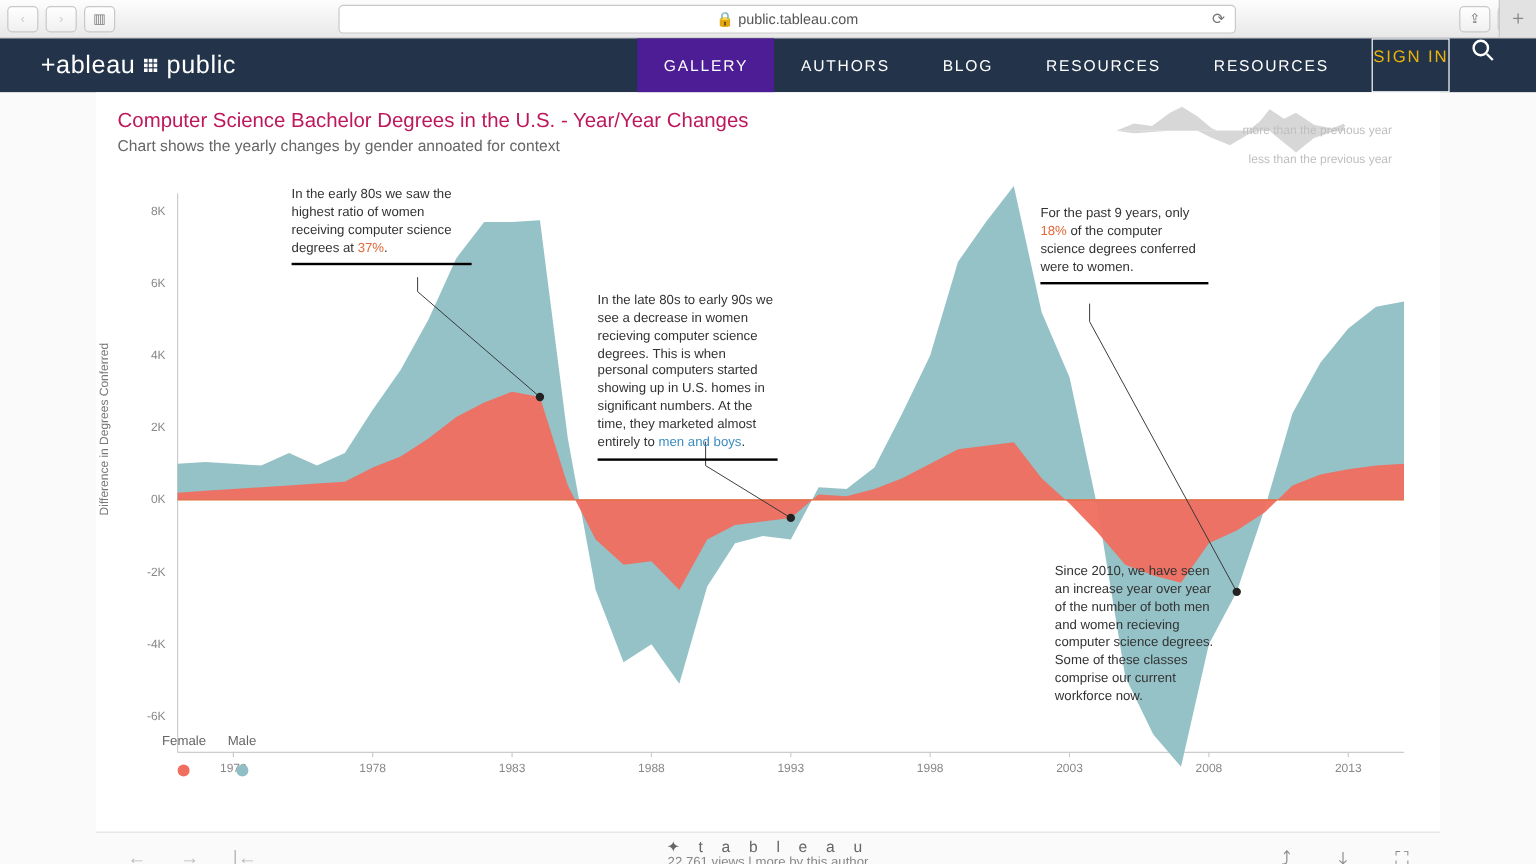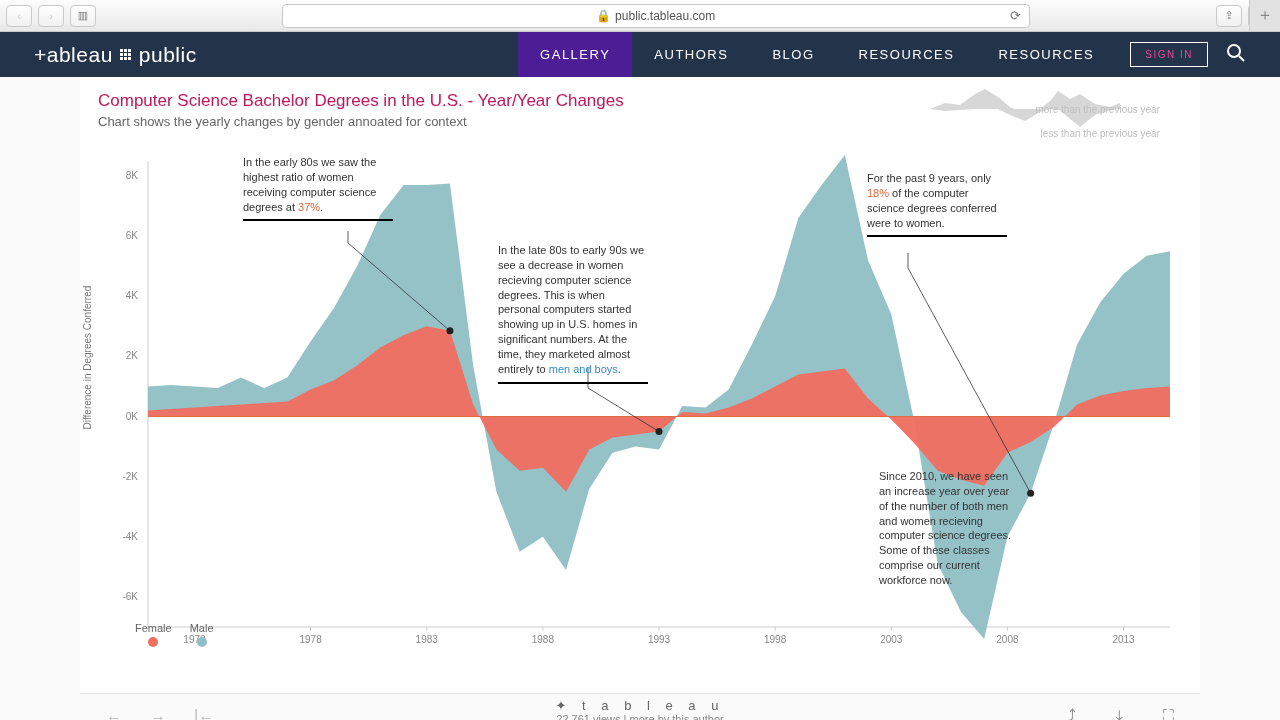--- a/index.html
+++ b/index.html
@@ -4,45 +4,45 @@
 <style>
   html, body { margin:0; padding:0; font-family:-apple-system,BlinkMacSystemFont,"Segoe UI",Helvetica,Arial,sans-serif; background:#fff; color:#222; }
   
   .browser-toolbar { height:31px; background:linear-gradient(#fdfdfd,#e8e8e8); border-bottom:1px solid #c9c9c9; display:flex; align-items:center; padding:0 6px; gap:6px; font-size:12px; color:#555;}
   .browser-btn { width:24px; height:20px; border:1px solid #c9c9c9; border-radius:4px; background:linear-gradient(#fff,#f0f0f0); display:flex; align-items:center; justify-content:center; font-size:11px; color:#777;}
   .browser-btn.disabled { color:#ccc; }
   .urlbar { flex:1; margin:0 180px 0 180px; height:22px; border:1px solid #c9c9c9; border-radius:4px; background:#fff; display:flex; align-items:center; justify-content:center; position:relative; font-size:12px; color:#555;}
   .urlbar .reload { position:absolute; right:8px; top:3px; color:#777; font-size:13px;}
   .new-tab { position:absolute; right:0; top:0; width:30px; height:31px; background:#e2e2e2; border-left:1px solid #c9c9c9; display:flex; align-items:center; justify-content:center; color:#888; font-size:16px;}
   
-  .tnav { height:45px; background:#22334a; display:flex; align-items:center; padding:0 34px; }
+  .tnav { height:45px; background:#22334a; display:flex; padding:0 34px; }
   .tlogo { color:#fff; font-size:21px; display:flex; align-items:center; gap:4px; letter-spacing:0.5px; font-weight:300;}
   .tlogo .plus { width:12px; height:12px; display:inline-flex; flex-wrap:wrap; gap:1px; margin:0 3px;}
   .tlogo .plus i{width:3px;height:3px;background:#fff;display:block;}
   .tnav-spacer{flex:1;}
   .tnav-item{ color:#fff; font-size:13px; letter-spacing:1.5px; padding:0 22px; height:100%; display:flex; align-items:center; cursor:pointer;}
   .tnav-item.active{ background:#4c1d95; }
-  .signin{ border:1px solid #fff; padding:6px 14px; font-size:10px; letter-spacing:1.5px; color:#ec4899; margin-left:14px; cursor:pointer;}
+  .signin{ border:1px solid #fff; padding:6px 0; font-size:14px; letter-spacing:1.5px; color:#eab308; margin-left:14px; cursor:pointer;}
   .magnify{ margin-left:18px; color:#fff; cursor:pointer;}
   
   .page { background:#fafafa; }
   .viz { background:#fff; width:1120px; margin:0 auto; box-shadow:0 0 0 rgba(0,0,0,0); position:relative; }
   .viz-head { padding:14px 18px 4px 18px; }
   .viz-title { color:#be185d; font-size:17px; font-weight:400; }
   .viz-sub { color:#666; font-size:13px; margin-top:3px;}
   .mini-legend { position:absolute; top:20px; right:40px; color:#bfbfbf; font-size:10px; text-align:left; width:185px; line-height:1.3;}
   .mini-legend svg{position:absolute; left:-45px; top:-18px;}
   .chartwrap{ height:530px; position:relative; padding:20px 18px 10px 18px;}
   .ylab { position:absolute; left:2px; top:54%; transform:translateY(-50%) rotate(-90deg); transform-origin:left top; font-size:10px; color:#777; white-space:nowrap;}
   svg.mainchart{ display:block;}
   .annot { position:absolute; font-size:11px; color:#333; line-height:1.35; width:150px; border-bottom:2px solid #000000; padding-bottom:5px;}
   .annot .hl-orange{color:#e06a3b;}
   .annot .hl-blue{color:#3a8bbf;}
   .legendbox{ position:absolute; left:55px; bottom:46px; font-size:11px; color:#666; display:flex; gap:18px;}
-  .legendbox .li{display:flex;flex-direction:column;align-items:center;gap:3px;}
+  .legendbox .li{display:flex;flex-direction:column;align-items:center;gap:13px;}
   .legendbox .dot{width:10px;height:10px;border-radius:50%;}
   
   .footer{ height:44px; border-top:1px solid #e3e3e3; background:#fafafa; display:flex; align-items:center; padding:0 26px; font-size:11px; color:#888; position:relative;}
   .footer-mid{ position:absolute; left:50%; transform:translateX(-50%); text-align:center; top:4px;}
   .footer-mid .logo{font-size:13px; letter-spacing:6px; color:#666;}
   .footer-icons{ position:absolute; right:26px; display:flex; gap:40px; color:#888; font-size:16px;}
   .footer .navarrows{display:flex; gap:28px; color:#bbb; font-size:16px;}
   .yaxis-tick{font-size:10px; fill:#888;}
   .xaxis-tick{font-size:10px; fill:#888;}
 </style>

